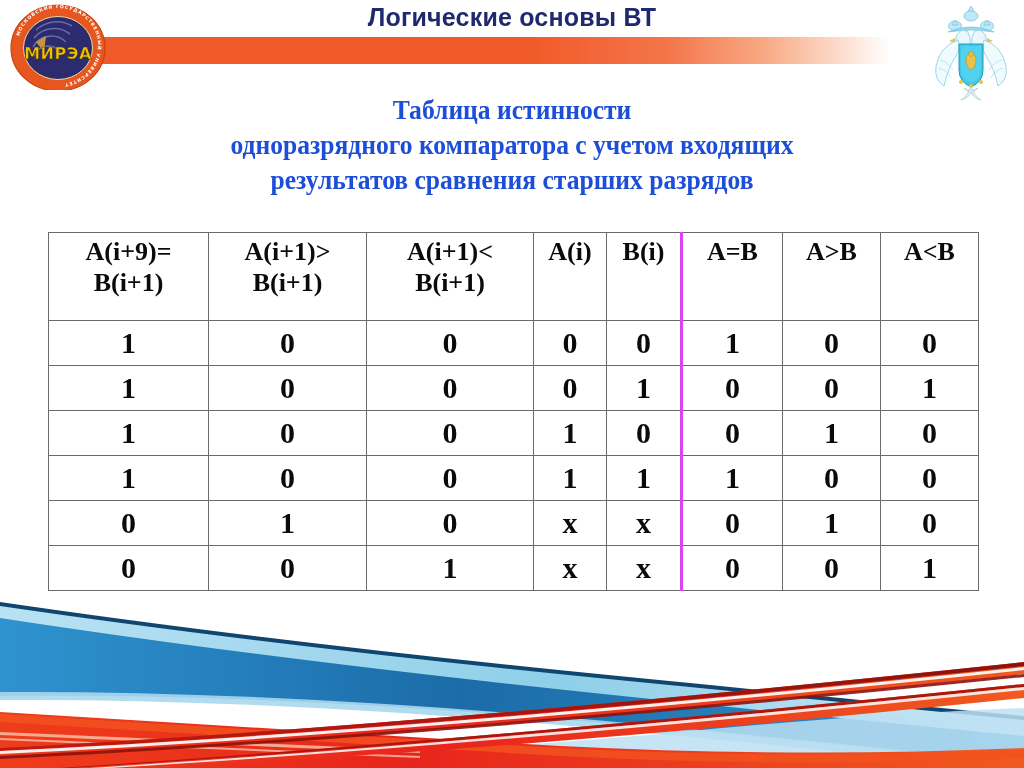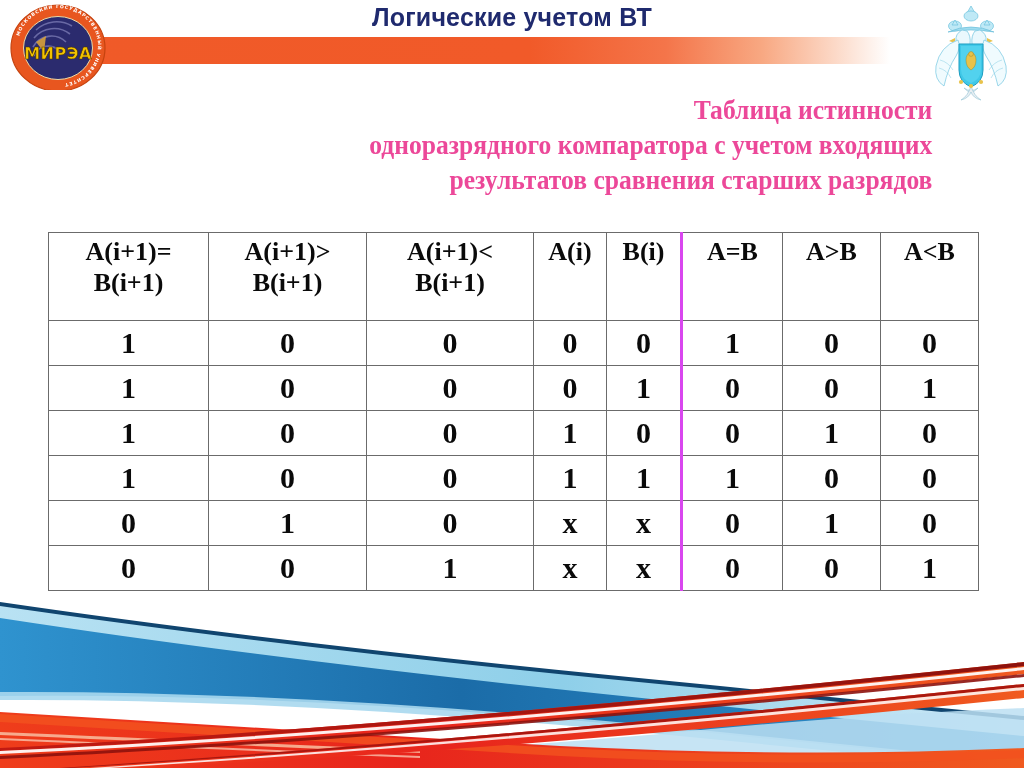--- a/index.html
+++ b/index.html
@@ -72,24 +72,24 @@
     height: 104px;
     z-index: 8;
   }
 
   
   #heading {
     position: absolute;
     left: 60px;
     top: 92px;
     width: 904px;
-    text-align: right;
+    text-align: center;
     font-family: "Liberation Serif", "DejaVu Serif", serif;
     font-weight: bold;
-    color: #ec4899;
+    color: #1d4ed8;
     font-size: 27.5px;
     line-height: 35px;
     z-index: 4;
   }
   #heading .hl {
     display: block;
     transform: scaleX(0.93);
     transform-origin: center;
   }
 
@@ -156,21 +156,21 @@
     z-index: 2;
   }
 </style>
 </head>
 <body>
 
 <div id="header-band">
   <div id="orange-bar"></div>
 </div>
 
-<div id="slide-title">Логические учетом ВТ</div>
+<div id="slide-title">Логические основы ВТ</div>
 
 <div id="mirea-logo">
   <svg viewBox="0 0 104 88" width="104" height="88" aria-hidden="true">
     <defs>
       <path id="ringpath" d="M 52,82 m -40,-38 a 40,38 0 1,1 80,0 a 40,38 0 1,1 -80,0" fill="none"></path>
       <clipPath id="headclip">
           <rect x="0" y="0" width="104" height="88"></rect>
         </clipPath>
     </defs>
     <g clip-path="url(#headclip)">
@@ -266,21 +266,21 @@
         <col class="c3">
         <col class="c4">
       <col class="c5">
         <col class="c6">
         <col class="c7">
         <col class="c8">
     </colgroup>
     <thead>
       <tr>
         <th>
-          <div>A(i+1)=</div>
+          <div>A(i+9)=</div>
           <div>B(i+1)</div>
         </th>
         <th>
           <div>A(i+1)&gt;</div>
           <div>B(i+1)</div>
         </th>
         <th>
           <div>A(i+1)&lt;</div>
           <div>B(i+1)</div>
         </th>

